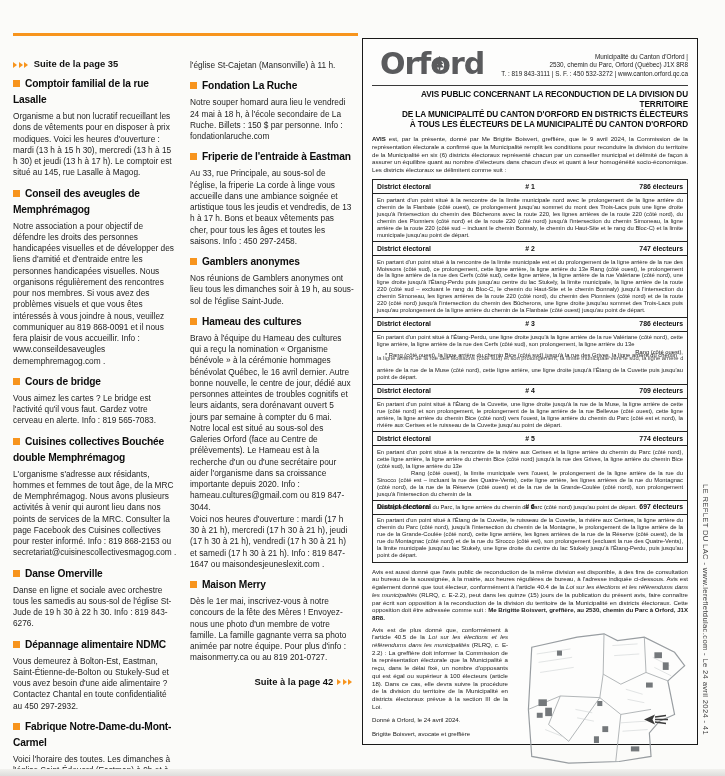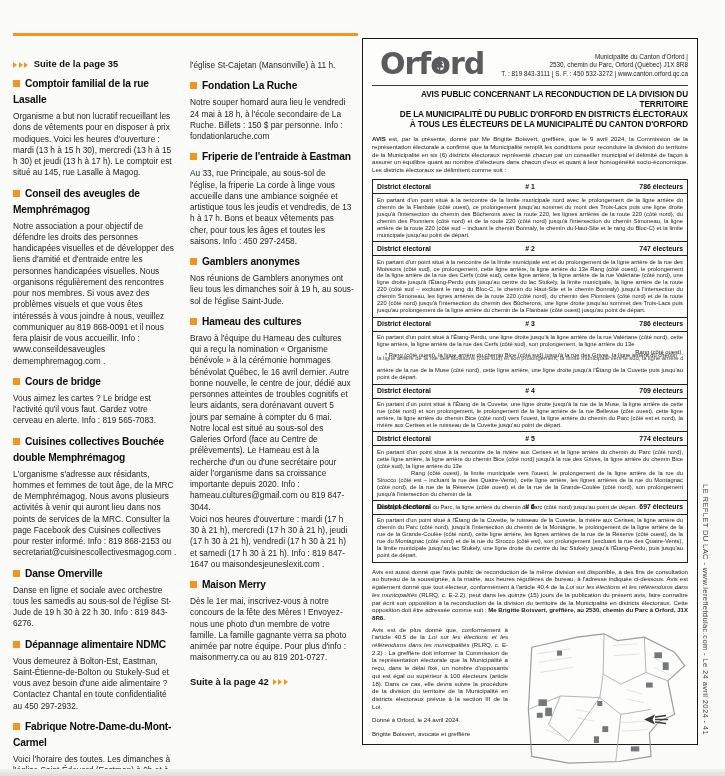--- a/index.html
+++ b/index.html
@@ -9,21 +9,21 @@
     font-family:"Liberation Sans",sans-serif;
     -webkit-font-smoothing:antialiased;
     color:#1c1c1c;
   }
   
   .orange-rule{position:absolute;left:13px;top:33px;width:345px;height:3px;background:var(--accent,#F7941D);}
   .col{position:absolute;top:54px;width:164px;}
   .col1{left:13px;}
   .col2{left:190px;}
   .continued{font-weight:bold;font-size:9.4px;color:#111;margin:4px 0 1px;}
-  .continued.to{text-align:left;margin-top:12px;}
+  .continued.to{text-align:right;margin-top:12px;}
   .tri{display:inline-block;width:0;height:0;border-left:4.5px solid var(--accent,#F7941D);
        border-top:3.2px solid transparent;border-bottom:3.2px solid transparent;margin-right:1.6px;
        vertical-align:middle;}
   .tris{display:inline-block;margin-right:4px;}
   .continued.to .tris{margin-right:0;margin-left:4px;}
   .item-title{font-size:10.2px;line-height:16px;font-weight:700;margin:7px 0 3px;color:#0c0c0c;letter-spacing:-0.15px;}
   .sq{display:inline-block;width:7px;height:7px;background:var(--accent,#F7941D);margin-right:5px;}
   .item-body{font-size:8.3px;line-height:11.25px;margin:0 0 1px;color:#1d1d1d;}
   
   .notice{position:absolute;left:362px;top:38px;width:336px;height:707px;border:1.5px solid #191919;
@@ -141,21 +141,21 @@
           </svg></span><span>rd</span></div>
     <div class="contact">
       <div>Municipalité du Canton d'Orford |</div>
       <div>2530, chemin du Parc, Orford (Québec)  J1X 8R8</div>
       <div>T. : 819 843-3111 | S. F. : 450 532-3272 | www.canton.orford.qc.ca</div>
     </div>
   </div>
   <hr class="n-rule">
   <div class="n-title">
     <div>AVIS PUBLIC CONCERNANT LA RECONDUCTION DE LA DIVISION DU TERRITOIRE</div>
-    <div>DE LA MUNICIPALITÉ DU PUBLIC D'ORFORD EN DISTRICTS ÉLECTORAUX</div>
+    <div>DE LA MUNICIPALITÉ DU CANTON D'ORFORD EN DISTRICTS ÉLECTEURS</div>
     <div>À TOUS LES ÉLECTEURS DE LA MUNICIPALITÉ DU CANTON D'ORFORD</div>
   </div>
   <p class="n-intro"><span class="lead">AVIS</span><span> est, par la présente, donné par Me Brigitte Boisvert, greffière, que le 9 avril 2024, la Commission de la représentation électorale a confirmé que la Municipalité remplit les conditions pour reconduire la division du territoire de la Municipalité en six (6) districts électoraux représenté chacun par un conseiller municipal et délimité de façon à assurer un équilibre quant au nombre d'électeurs dans chacun d'eux et quant à leur homogénéité socio-économique. Les districts électoraux se délimitent comme suit :</span></p>
 
   <div class="d-table">
     <div class="d-head">
       <span class="dh-label">District électoral</span>
         <span class="dh-num"># 1</span>
         <span class="dh-elec">786 électeurs</span>
     </div>

